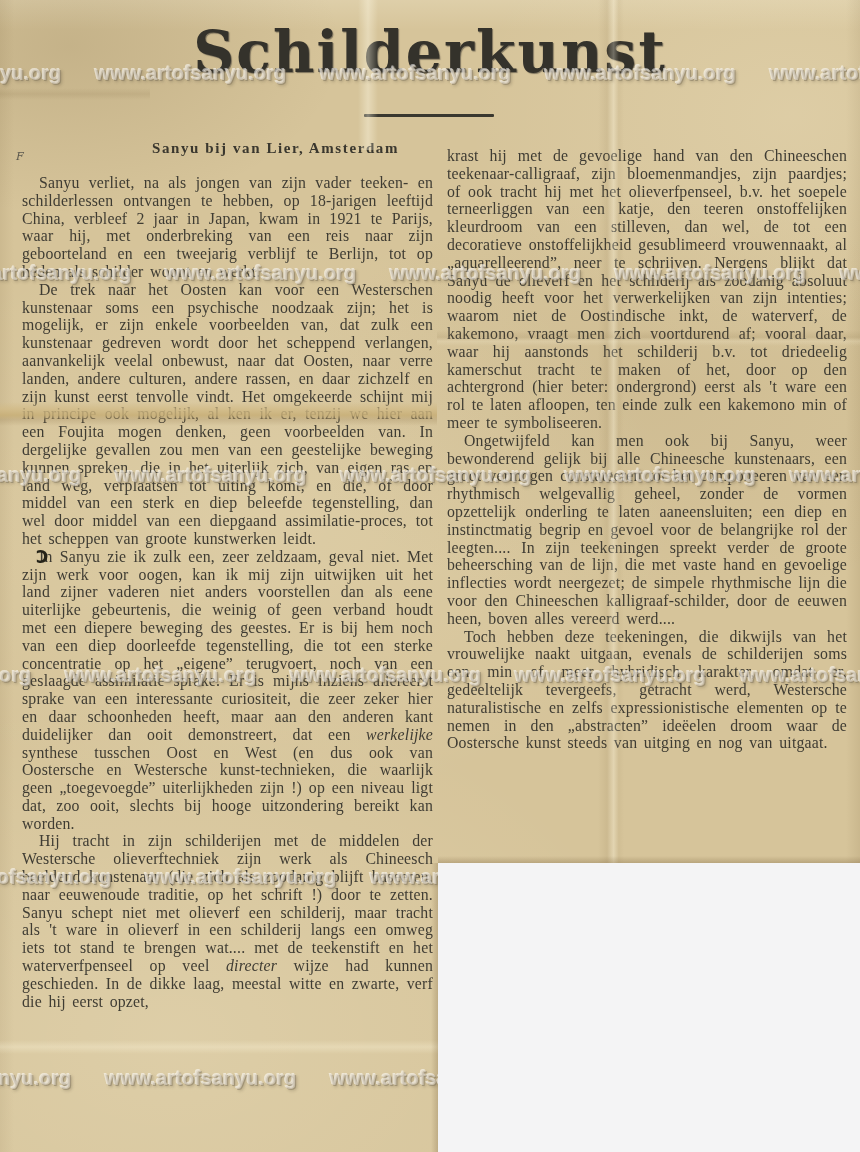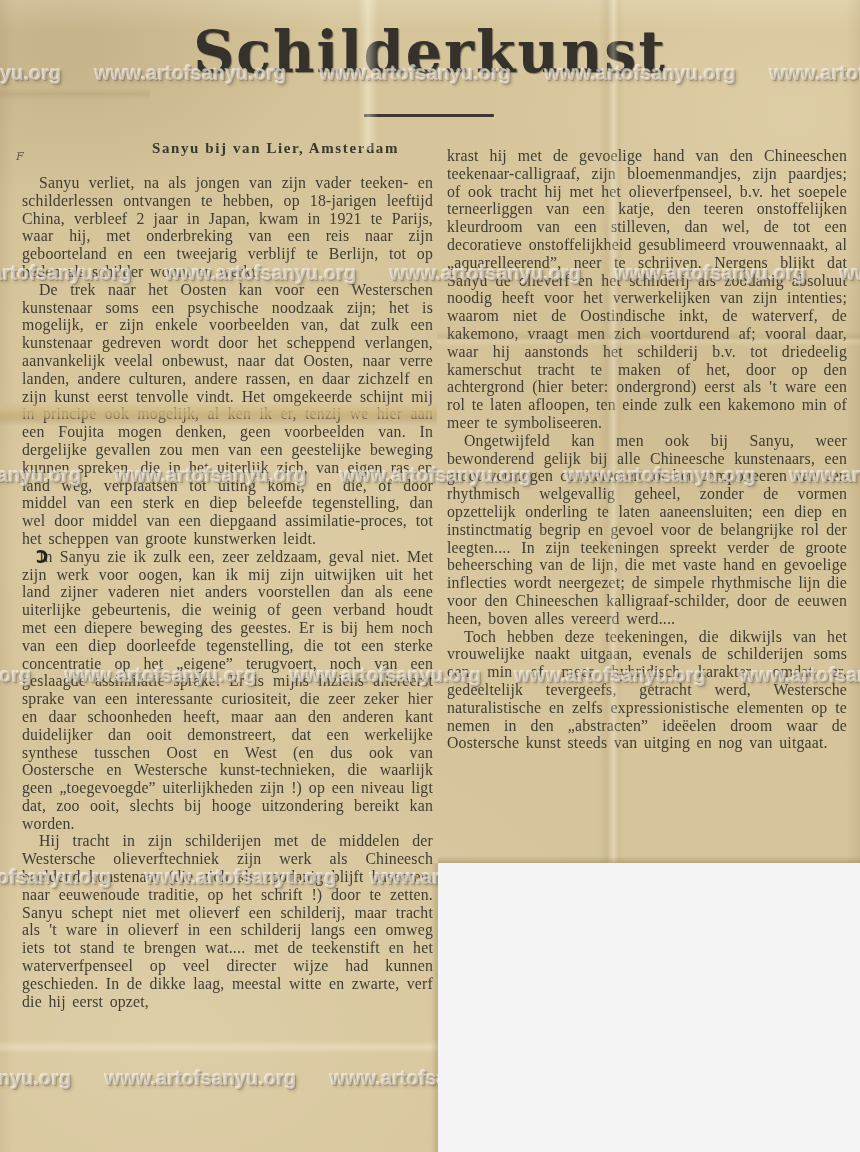--- a/index.html
+++ b/index.html
@@ -37,21 +37,21 @@
   }
 
   .col{
     position:absolute;text-align:justify;color:#3f3c33;
     font-size:15.8px;line-height:17.8px;word-spacing:2.4px;letter-spacing:0.2px;
   }
   .col p{margin:0;text-indent:17px;}
   .col p.no-indent{text-indent:0;}
   .col-left{top:174px;left:22px;width:411px;height:958px;overflow:hidden;}
   .col-right{top:147px;left:447px;width:400px;height:716px;overflow:hidden;}
-  .ital{}
+  .ital{font-style:italic;}
 
   
   .pen-mark-1{
     position:absolute;top:150px;left:16px;font-size:11px;color:#5c594f;
     transform:skewX(-12deg);font-family:"DejaVu Serif",serif;
   }
   .pen-mark-2{
     display:inline-block;width:0;overflow:visible;white-space:pre;
     transform:translate(-20px,1px);font-weight:bold;font-size:17px;color:#262419;
     font-family:"DejaVu Sans",sans-serif;

